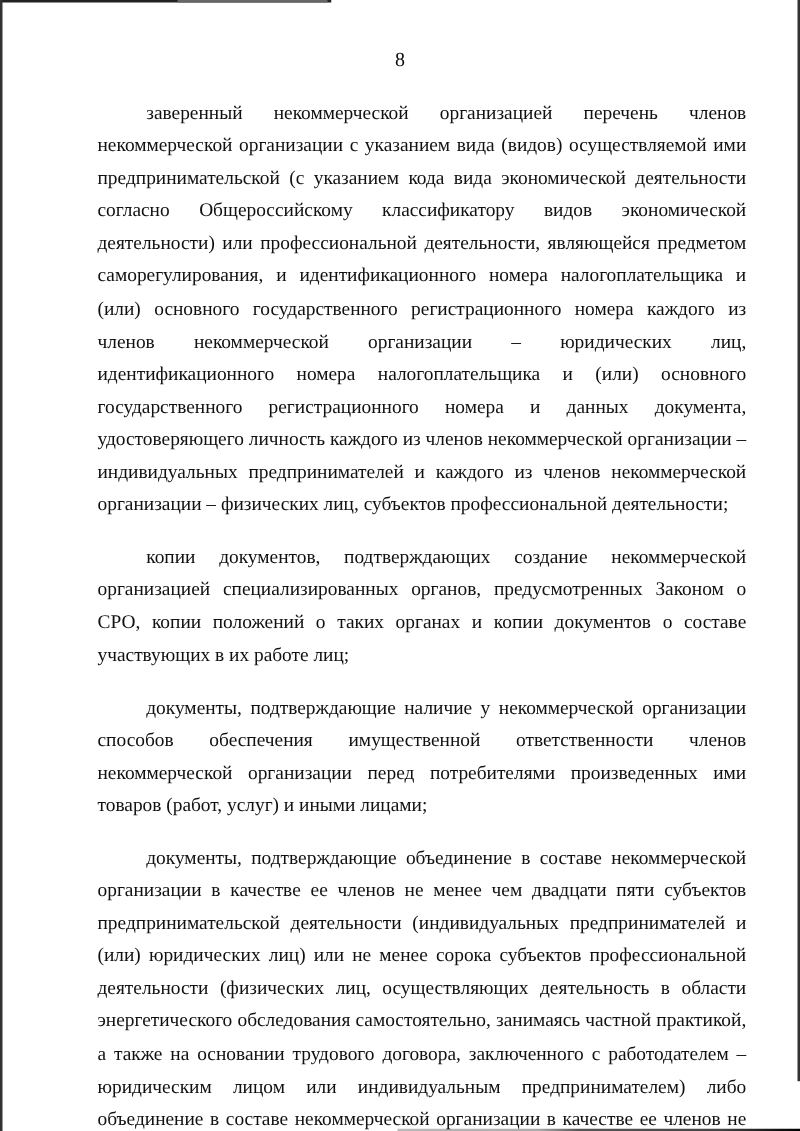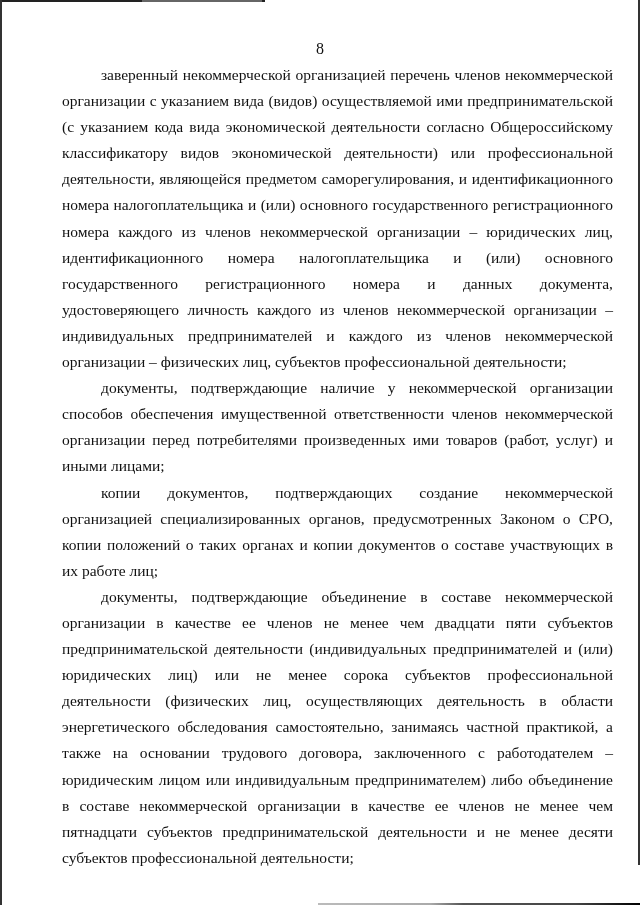--- a/index.html
+++ b/index.html
@@ -55,34 +55,34 @@
     }
     .content {
       position: absolute;
       top: 62px;
       left: 62px;
       width: 551px;
       font-size: 15.5px;
       line-height: 26.1px;
     }
     .para {
-      margin: 0;
+      margin: 16px;
       text-align: justify;
       text-indent: 39px;
     }
   </style>
 </head>
 <body>
 
 <div class="scan-border-top"></div>
 <div class="scan-border-top2"></div>
 <div class="scan-border-left"></div>
 <div class="scan-border-right"></div>
 <div class="scan-border-bottom"></div>
 
 <div class="page-number">8</div>
 
 <div class="content">
   <p class="para">заверенный некоммерческой организацией перечень членов некоммерческой организации с указанием вида (видов) осуществляемой ими предпринимательской (с указанием кода вида экономической деятельности согласно Общероссийскому классификатору видов экономической деятельности) или профессиональной деятельности, являющейся предметом саморегулирования, и идентификационного номера налогоплательщика и (или) основного государственного регистрационного номера каждого из членов некоммерческой организации – юридических лиц, идентификационного номера налогоплательщика и (или) основного государственного регистрационного номера и данных документа, удостоверяющего личность каждого из членов некоммерческой организации – индивидуальных предпринимателей и каждого из членов некоммерческой организации – физических лиц, субъектов профессиональной деятельности;</p>
+  <p class="para">копии документов, подтверждающих создание некоммерческой организацией специализированных органов, предусмотренных Законом о СРО, копии положений о таких органах и копии документов о составе участвующих в их работе лиц;</p>
   <p class="para">документы, подтверждающие наличие у некоммерческой организации способов обеспечения имущественной ответственности членов некоммерческой организации перед потребителями произведенных ими товаров (работ, услуг) и иными лицами;</p>
-  <p class="para">копии документов, подтверждающих создание некоммерческой организацией специализированных органов, предусмотренных Законом о СРО, копии положений о таких органах и копии документов о составе участвующих в их работе лиц;</p>
   <p class="para">документы, подтверждающие объединение в составе некоммерческой организации в качестве ее членов не менее чем двадцати пяти субъектов предпринимательской деятельности (индивидуальных предпринимателей и (или) юридических лиц) или не менее сорока субъектов профессиональной деятельности (физических лиц, осуществляющих деятельность в области энергетического обследования самостоятельно, занимаясь частной практикой, а также на основании трудового договора, заключенного с работодателем – юридическим лицом или индивидуальным предпринимателем) либо объединение в составе некоммерческой организации в качестве ее членов не менее чем пятнадцати субъектов предпринимательской деятельности и не менее десяти субъектов профессиональной деятельности;</p>
 </div>
 
 </body></html>

